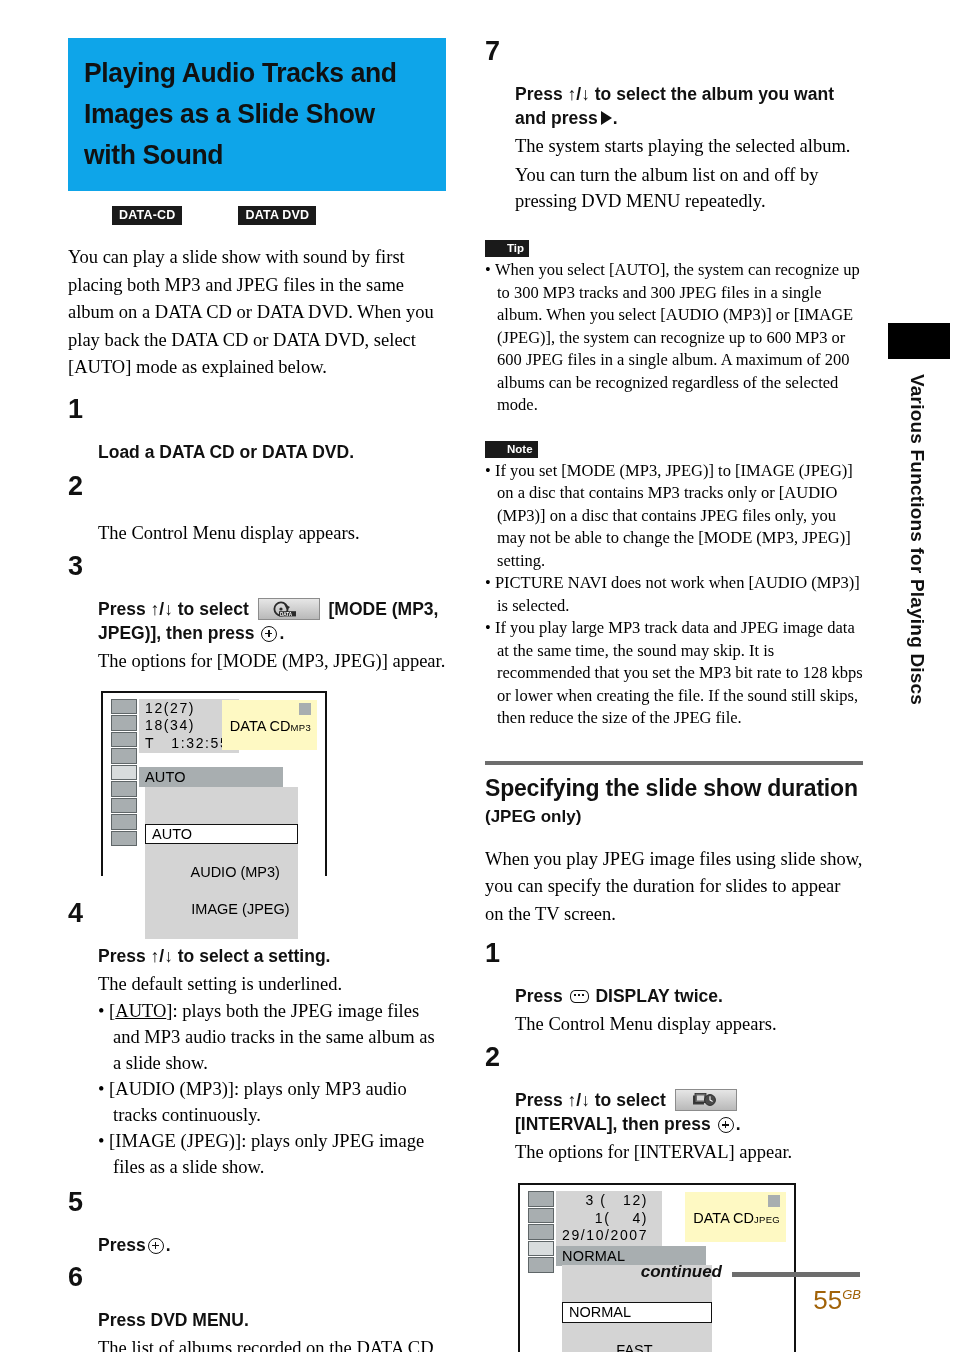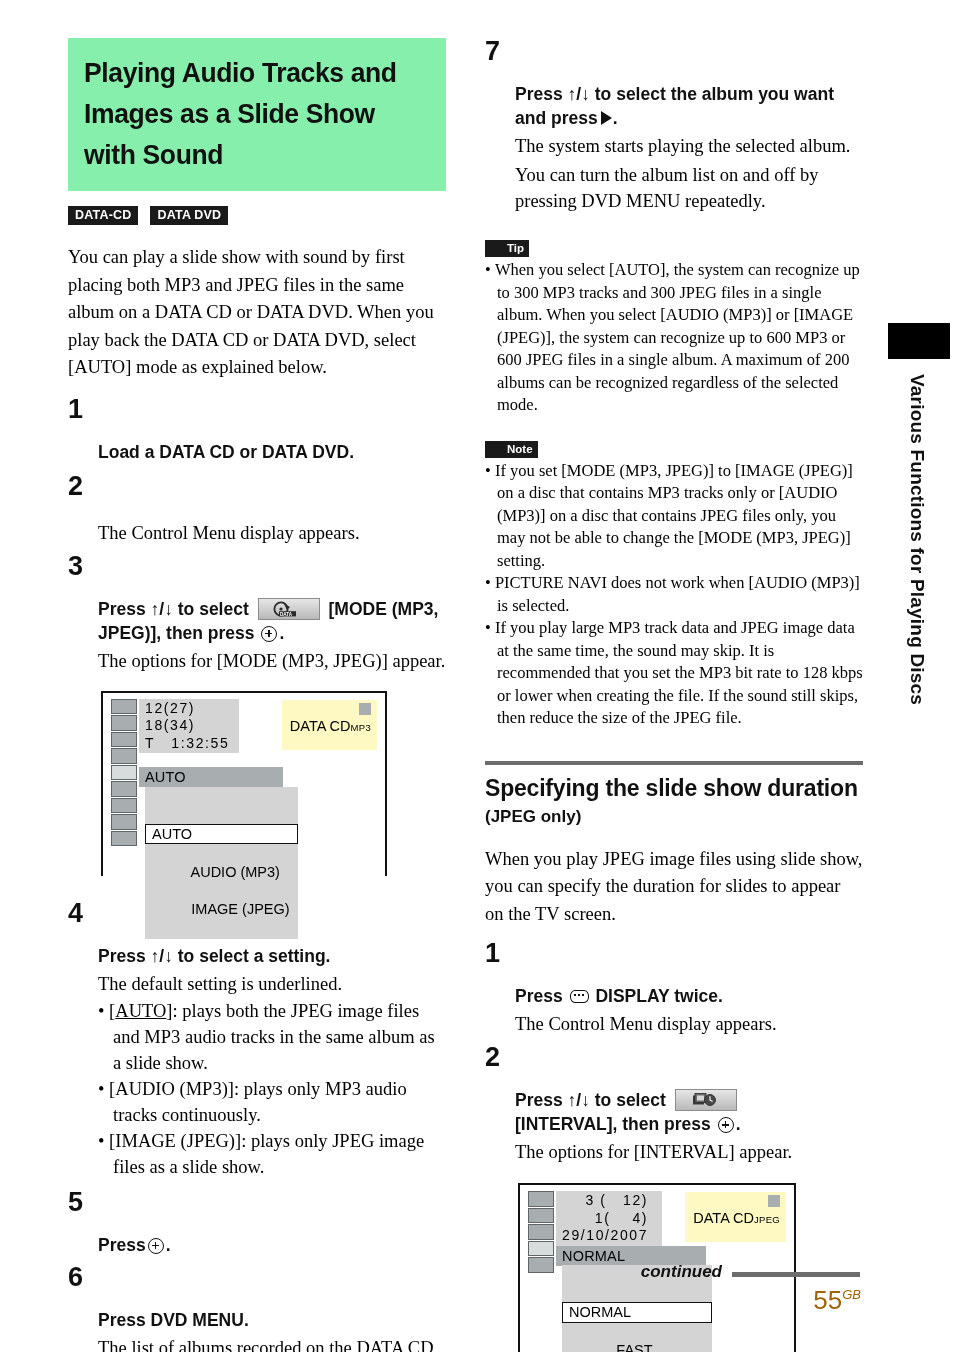--- a/index.html
+++ b/index.html
@@ -12,21 +12,21 @@
     overflow:hidden;
   }
   .page { position:absolute; left:0; top:0; width:954px; height:1352px; }
 
   
   .col-left  { position:absolute; left:68px;  top:38px; width:378px; }
   .col-right { position:absolute; left:485px; top:38px; width:378px; }
 
   
   .title-banner {
-    background:#86efac;
+    background:#0ea5e9;
     padding:14px 16px 16px 16px;
     box-sizing:border-box;
     width:378px;
   }
   .title-banner h1 {
     margin:0;
     font-family:"Liberation Sans", sans-serif;
     font-weight:bold;
     font-size:28.5px;
     line-height:41px;
@@ -40,20 +40,21 @@
   
   .badges { margin-top:15px; display:flex; gap:12px; }
   .badge {
     background:#1a1a1a; color:#fff;
     font-family:"Liberation Sans", sans-serif;
     font-weight:bold; font-size:12.5px;
     letter-spacing:0.2px;
     padding:3px 7px 3px 7px;
     line-height:13px;
     display:inline-block;
+    margin-left:44px;
   }
 
   
   .body-p {
     font-family:"Liberation Serif", serif;
     font-size:18.5px;
     line-height:27.5px;
     margin:19px 0 0 0;
     text-align:left;
   }
@@ -146,21 +147,21 @@
     vertical-align:-5px;
     position:relative;
     margin:0 4px;
     box-sizing:border-box;
   }
   .chip svg { position:absolute; left:50%; top:50%; transform:translate(-50%,-50%); }
 
   
   .tv {
     position:relative;
-    width:286px; height:185px;
+    width:226px; height:185px;
     border-left:2.5px solid #111;
     border-right:2.5px solid #111;
     border-top:2.5px solid #111;
     background:#fff;
     box-sizing:border-box;
   }
   .tv.tv2 { width:278px; height:170px; }
   .tv-rail { position:absolute; left:8px; top:6px; width:26px; }
   .tv-rail div {
     height:15.5px; background:#a8aeb0; border:1px solid #5f6668;

